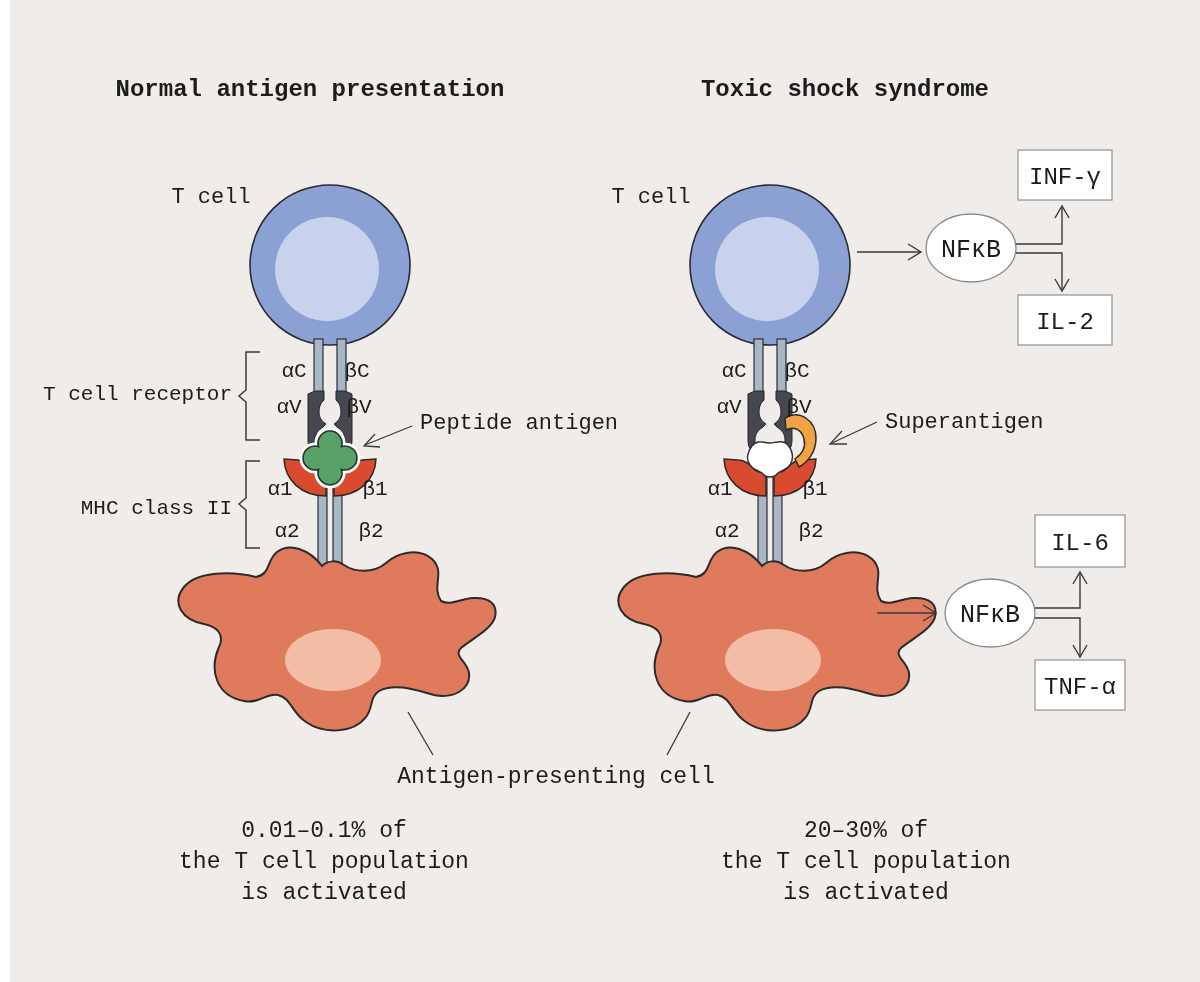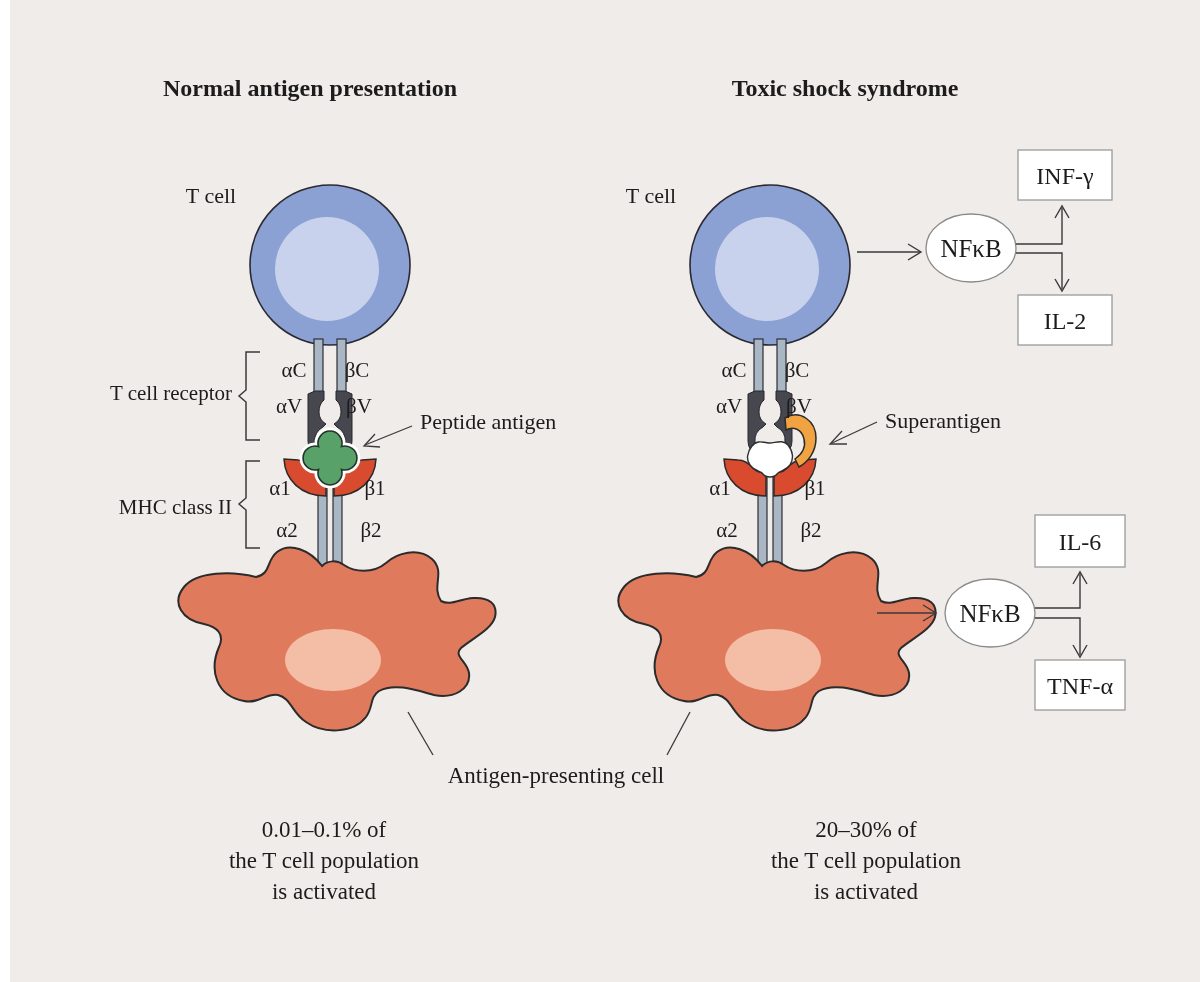--- a/index.html
+++ b/index.html
@@ -1,16 +1,16 @@
 <!DOCTYPE html>
 <html><head>
 <meta charset="utf-8">
 <style>
   html,body{margin:0;padding:0;width:1200px;height:982px;overflow:hidden;background:#f0ece9;}
-  .stage{position:relative;width:1016px;height:982px;font-family:Liberation Serif, serif;}
+  .stage{position:relative;width:1016px;height:982px;font-family:Liberation Mono, monospace;}
   svg text{fill:#1c1c1c;}
   .t-title{font-size:24px;font-weight:bold;}
   .t-label{font-size:22px;}
   .t-greek{font-size:21px;}
   .t-side{font-size:21px;}
   .t-node{font-size:25px;}
   .t-box{font-size:24px;}
   .t-stats{font-size:23px;}
 </style>
 </head>

